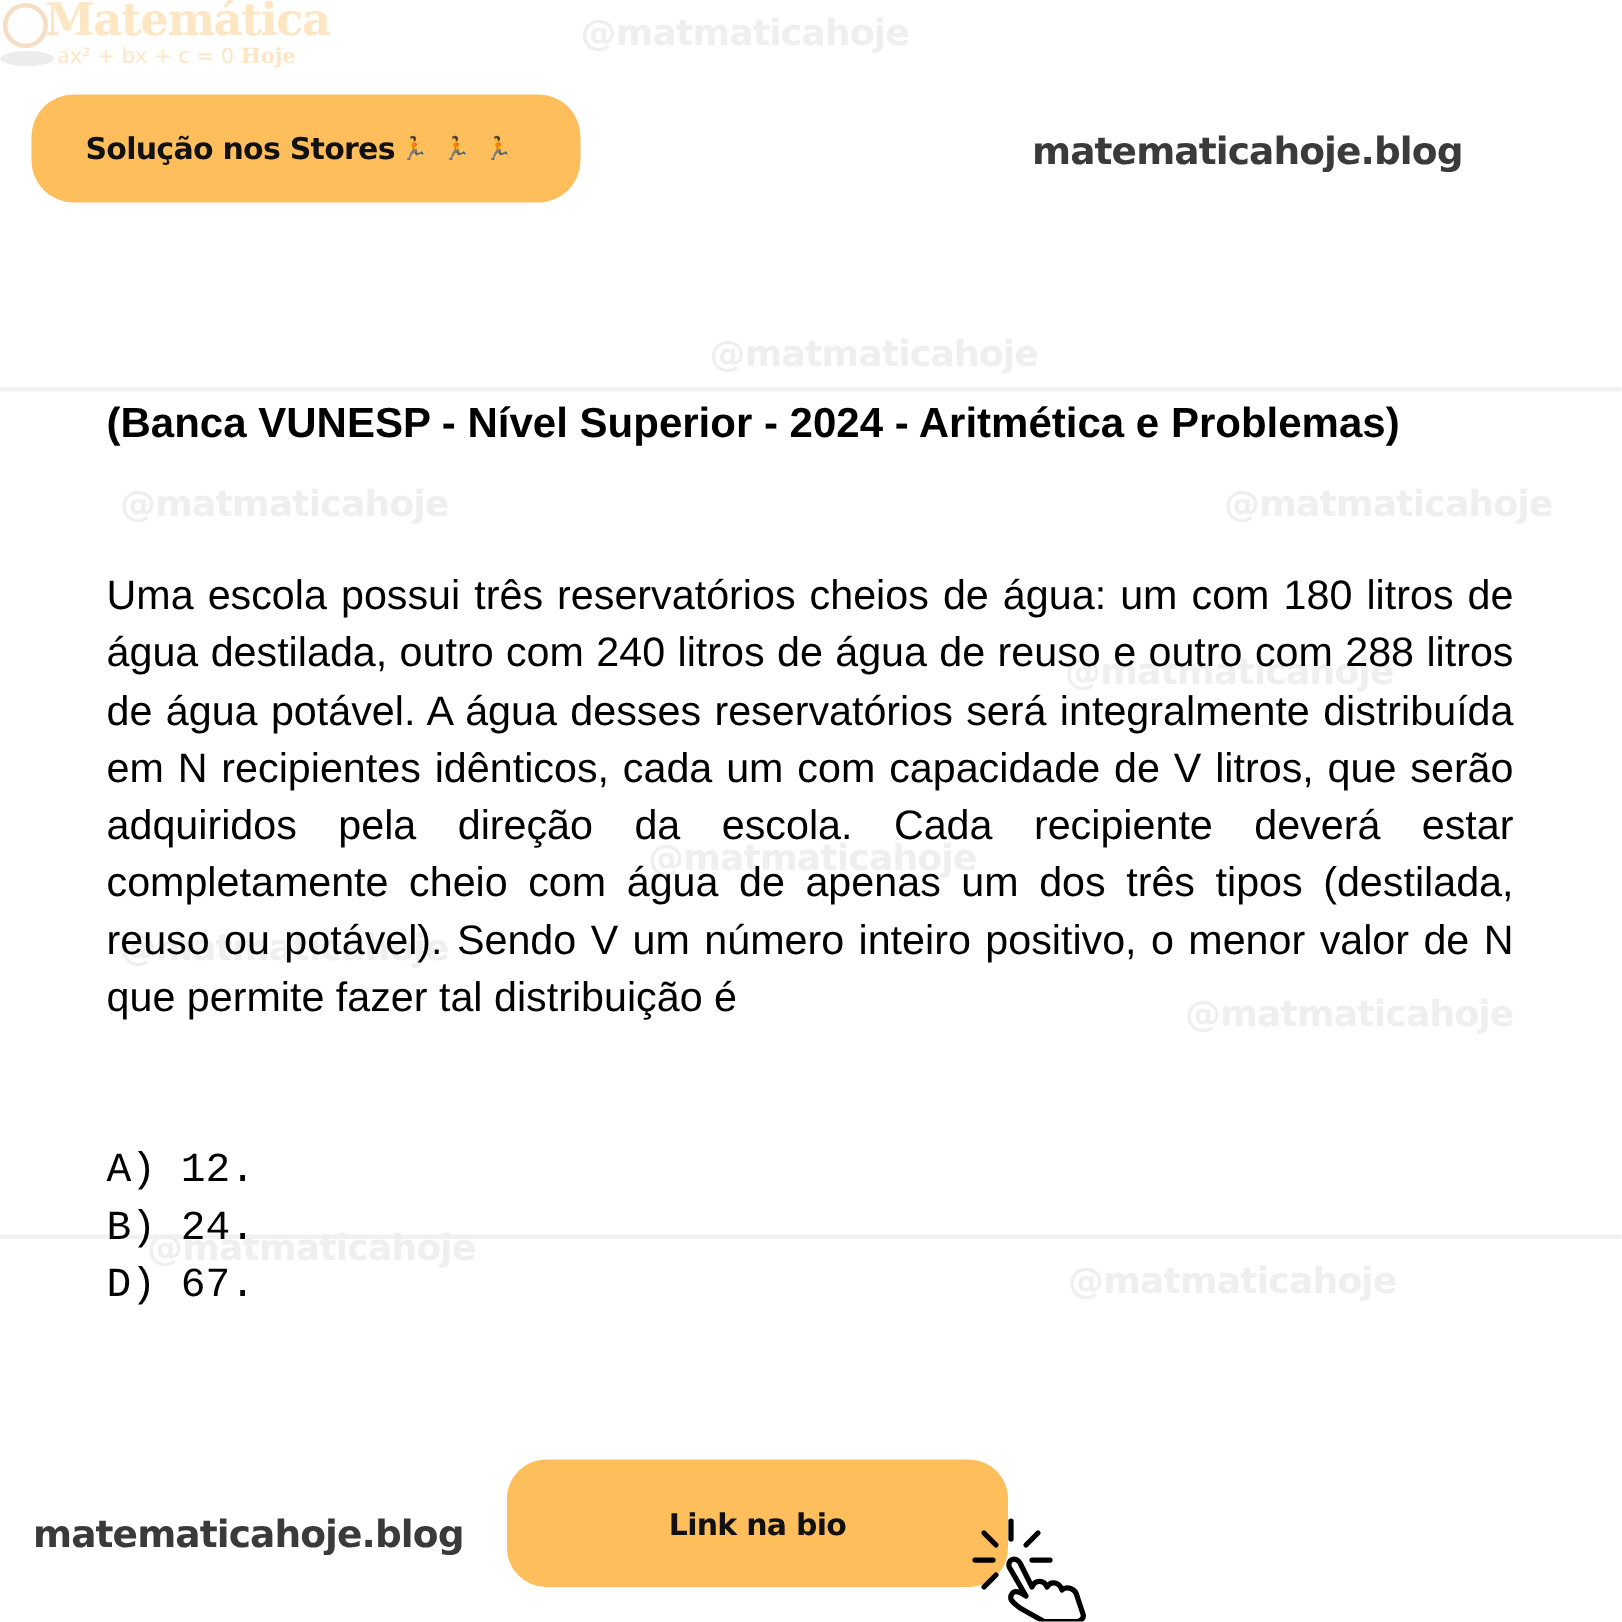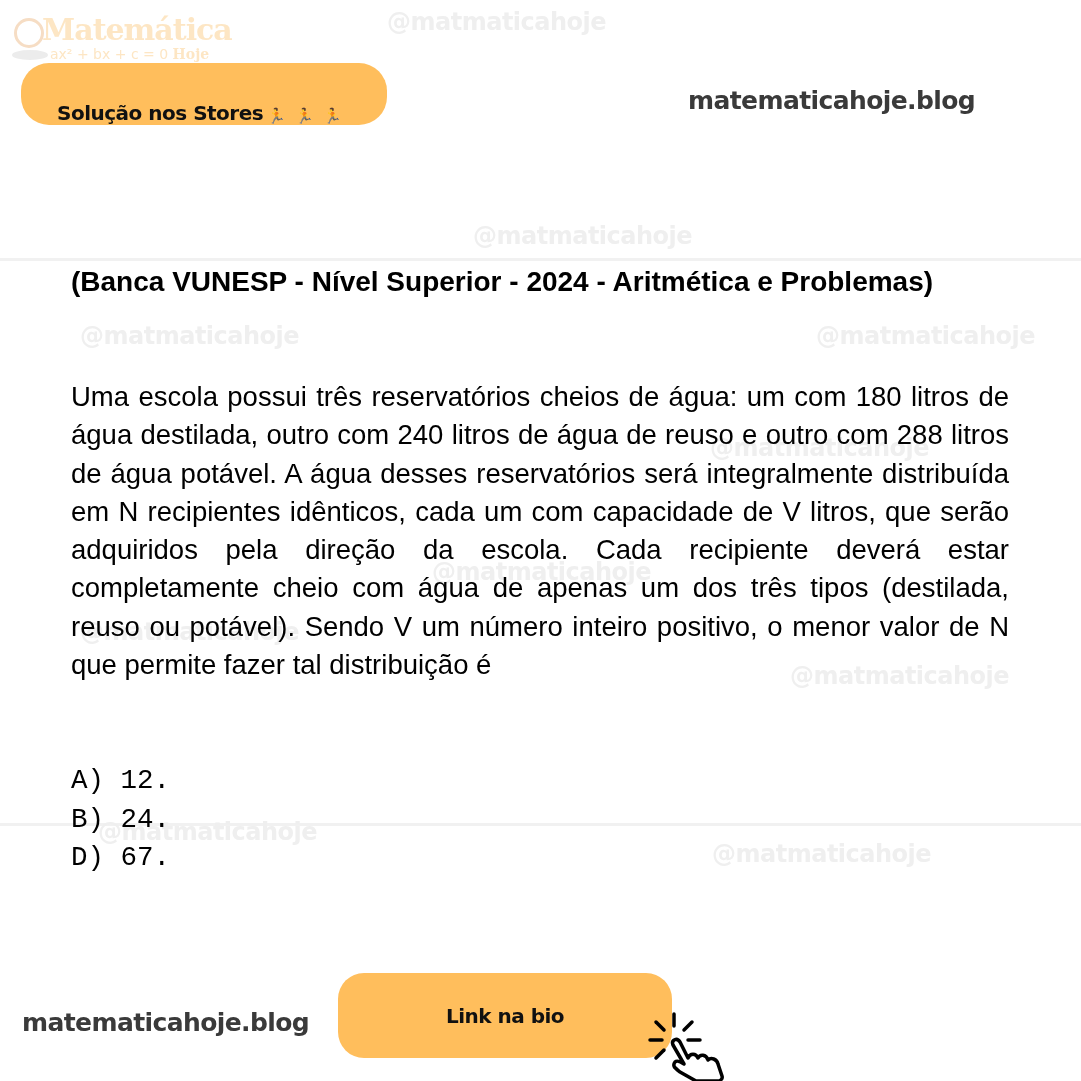--- a/index.html
+++ b/index.html
@@ -6,21 +6,21 @@
   body {
     width: 1081px; height: 1081px; position: relative; overflow: hidden;
     background: #ffffff;
     font-family: "Liberation Sans", sans-serif;
   }
   .hline { position: absolute; left: 0; width: 1081px; height: 3px; background: #f1f1f1; }
   .wm {
     position: absolute; font-family: "DejaVu Sans", sans-serif; font-weight: bold;
     color: #efefef; font-size: 24px; white-space: nowrap; letter-spacing: -0.5px;
   }
-  .logo { position: absolute; left: 0; top: 16px; width: 230px; height: 52px; margin-left: 12px; }
+  .logo { position: absolute; left: 0; top: 0; width: 230px; height: 52px; }
   .logo-title {
     position: absolute; left: 30px; top: -4px; font-family: "DejaVu Serif", serif;
     font-weight: bold; font-size: 30px; color: #fde6c4; letter-spacing: -1px;
   }
   .logo-sub {
     position: absolute; left: 38px; top: 30px; font-family: "DejaVu Sans", sans-serif;
     font-size: 14px; color: #fde6c4;
   }
   .logo-sub b { font-family: "DejaVu Serif", serif; }
   .logo-globe {
@@ -30,24 +30,23 @@
   .logo-pin {
     position: absolute; left: 0; top: 34px; width: 36px; height: 10px;
     background: #ececec; border-radius: 50%;
   }
   .pill {
     position: absolute; background: #ffbe5c; color: #111;
     font-family: "DejaVu Sans", sans-serif; font-weight: bold;
     display: flex; align-items: center; justify-content: center;
   }
   .pill-top {
-    left: 21px; top: 63px; width: 366px; height: 62px; border-radius: 28px;
+    left: 21px; top: 63px; width: 366px; height: 72px; border-radius: 28px;
     font-size: 20px; justify-content: flex-start; padding-left: 36px; box-sizing: border-box;
     letter-spacing: -0.5px;
-    align-items: flex-end;
   }
   .runners { margin-left: 4px; font-size: 15px; letter-spacing: 2px; }
   .runner { display: inline-block; }
   .blog {
     position: absolute; font-family: "DejaVu Sans", sans-serif; font-weight: bold;
     color: #3a3a3a; white-space: nowrap; letter-spacing: -0.6px;
   }
   .blog-top { left: 688px; top: 86px; font-size: 25px; }
   .blog-bottom { left: 22px; top: 1008px; font-size: 25px; }
   .content { position: absolute; left: 71px; width: 938px; color: #000; margin-top: 28px; }

